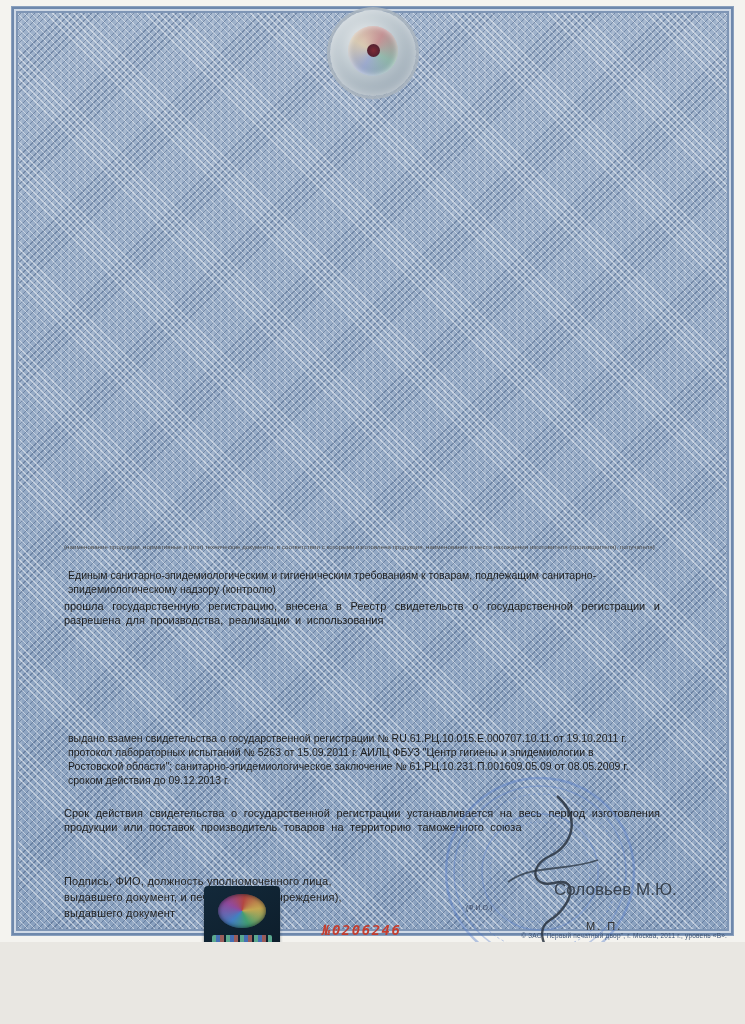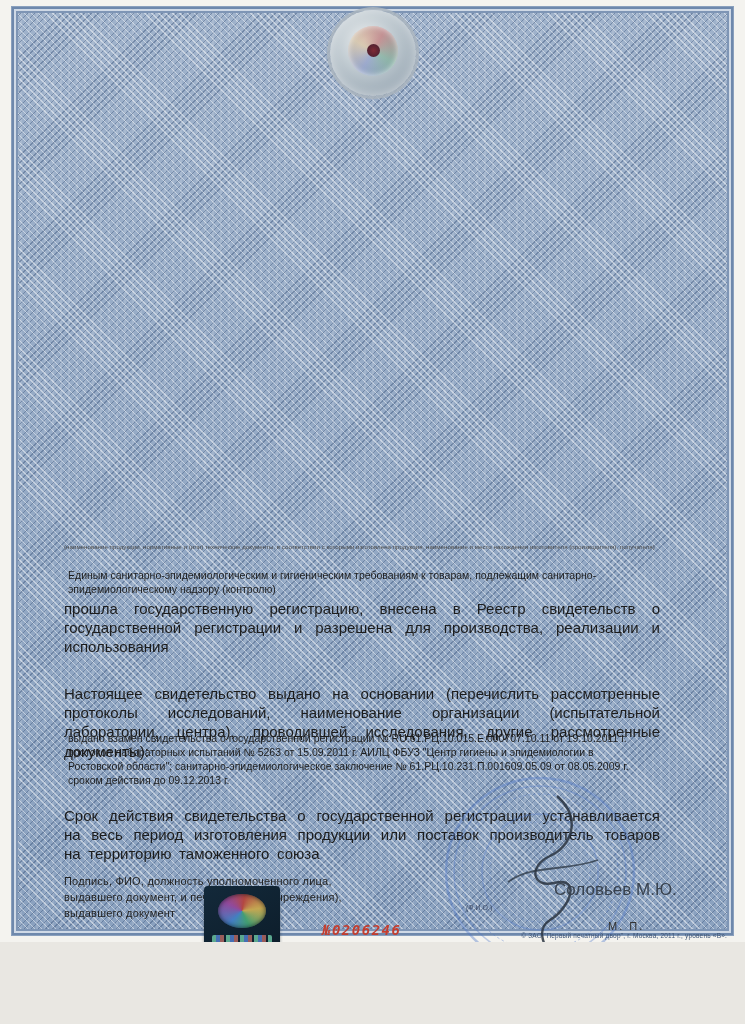--- a/index.html
+++ b/index.html
@@ -96,21 +96,21 @@
 
   
   .product-block { left: 30px; top: 324px; width: 596px; }
   .field-label { font-size: 12px; color: #222; }
   .small-text { font-size: 10.5px; line-height: 1.33; color: #1d1d1d; }
   .product-text { margin-top: 3px; }
   .micro-caption { font-size: 6.2px; color: #4a4a4a; z-index: 2; }
   .product-caption { left: 30px; top: 509px; width: 594px; }
   .conformity-label { left: 30px; top: 520px; }
   .conformity-text { left: 34px; top: 535px; width: 574px; z-index: 2; }
-  .big-par { font-size: 15px; line-height: 1.28; color: #1c1c1c; text-align: justify; word-spacing: 2.5px; z-index: 2; }
+  .big-par { font-size: 11px; line-height: 1.28; color: #1c1c1c; text-align: justify; word-spacing: 2.5px; z-index: 2; }
   .reg-statement { left: 30px; top: 565px; width: 596px; }
   .usage-text { left: 34px; top: 615px; width: 588px; z-index: 2; }
   .basis-statement { left: 30px; top: 650px; width: 596px; }
   .basis-docs { left: 34px; top: 698px; width: 578px; z-index: 2; }
   .validity-statement { left: 30px; top: 772px; width: 596px; word-spacing: 3.5px; }
   .signing-label { left: 30px; top: 840px; width: 282px; font-size: 11px; line-height: 1.45; color: #242424; letter-spacing: 0.2px; z-index: 2; }
 
   
   .watermark { left: 196px; top: 332px; width: 252px; height: 252px; z-index: 0; }
   .watermark-text {
@@ -141,21 +141,21 @@
   .serial {
     left: 288px; top: 888px;
     font-family: "DejaVu Sans Mono", monospace;
     font-size: 14px; font-weight: bold; letter-spacing: 1.5px;
     color: #c43d2e; z-index: 3; font-style: italic;
   }
   .stamp { left: 408px; top: 740px; width: 196px; height: 196px; z-index: 2; }
   .signature-wrap { left: 468px; top: 756px; width: 100px; height: 180px; z-index: 4; }
   .official-name { left: 520px; top: 846px; font-size: 17px; color: #39424e; z-index: 4; }
   .fio-caption { left: 432px; top: 870px; font-size: 7px; color: #3c4a66; z-index: 4; }
-  .seal-mark { left: 552px; top: 886px; font-size: 11px; letter-spacing: 2px; color: #333; z-index: 4; margin-left: 22px; }
+  .seal-mark { left: 552px; top: 886px; font-size: 11px; letter-spacing: 2px; color: #333; z-index: 4; }
 
   .footer-imprint {
     position: absolute; right: 18px; bottom: 3px;
     font-size: 6.5px; color: #3d5475; z-index: 4; letter-spacing: 0.2px;
   }
 </style>
 </head>
 <body>
 
 <div class="page">
@@ -214,21 +214,20 @@
         <div class="field-label">Продукция:</div>
         <div class="small-text product-text">эмаль пентафталевая различных цветов. Изготовлена в соответствии с документами: ТУ 2312-002-0145926834-2008 "Эмали пентафталевые различных цветов. Технические условия". Изготовитель (производитель): ООО "Таганрогский лакокрасочный завод "Радугамалер", Ростовская область, г.Таганрог, Николаевское шоссе, 5-9 (Российская Федерация). Получатель: ООО "Таганрогский лакокрасочный завод "Радугамалер", Ростовская область, г.Таганрог, Николаевское шоссе, 5-9 (Российская Федерация).</div>
       </div>
       <div class="abs micro-caption product-caption">(наименование продукции, нормативные и (или) технические документы, в соответствии с которыми изготовлена продукция, наименование и место нахождения изготовителя (производителя), получателя)</div>
 
       <div class="abs field-label conformity-label">соответствует</div>
       <div class="abs small-text conformity-text">Единым санитарно-эпидемиологическим и гигиеническим требованиям к товарам, подлежащим санитарно-эпидемиологическому надзору (контролю)</div>
 
       <div class="abs big-par reg-statement">прошла государственную регистрацию, внесена в Реестр свидетельств о государственной регистрации и разрешена для производства, реализации и использования</div>
 
-      <div class="abs big-par basis-statement">Настоящее свидетельство выдано на основании (перечислить рассмотренные протоколы исследований, наименование организации (испытательной лаборатории, центра), проводившей исследования, другие рассмотренные документы):</div>
       <div class="abs small-text basis-docs">выдано взамен свидетельства о государственной регистрации № RU.61.РЦ.10.015.Е.000707.10.11 от 19.10.2011 г. протокол лабораторных испытаний № 5263 от 15.09.2011 г. АИЛЦ ФБУЗ "Центр гигиены и эпидемиологии в Ростовской области"; санитарно-эпидемиологическое заключение № 61.РЦ.10.231.П.001609.05.09 от 08.05.2009 г. сроком действия до 09.12.2013 г.</div>
 
       <div class="abs big-par validity-statement">Срок действия свидетельства о государственной регистрации устанавливается на весь период изготовления продукции или поставок производитель товаров на территорию таможенного союза</div>
 
       <div class="abs signing-label">Подпись, ФИО, должность уполномоченного лица, выдавшего документ, и печать органа (учреждения), выдавшего документ</div>
 
       <div class="abs sticker">
         <div class="sticker-holo"></div>
         <div class="sticker-bars"></div>
       </div>

